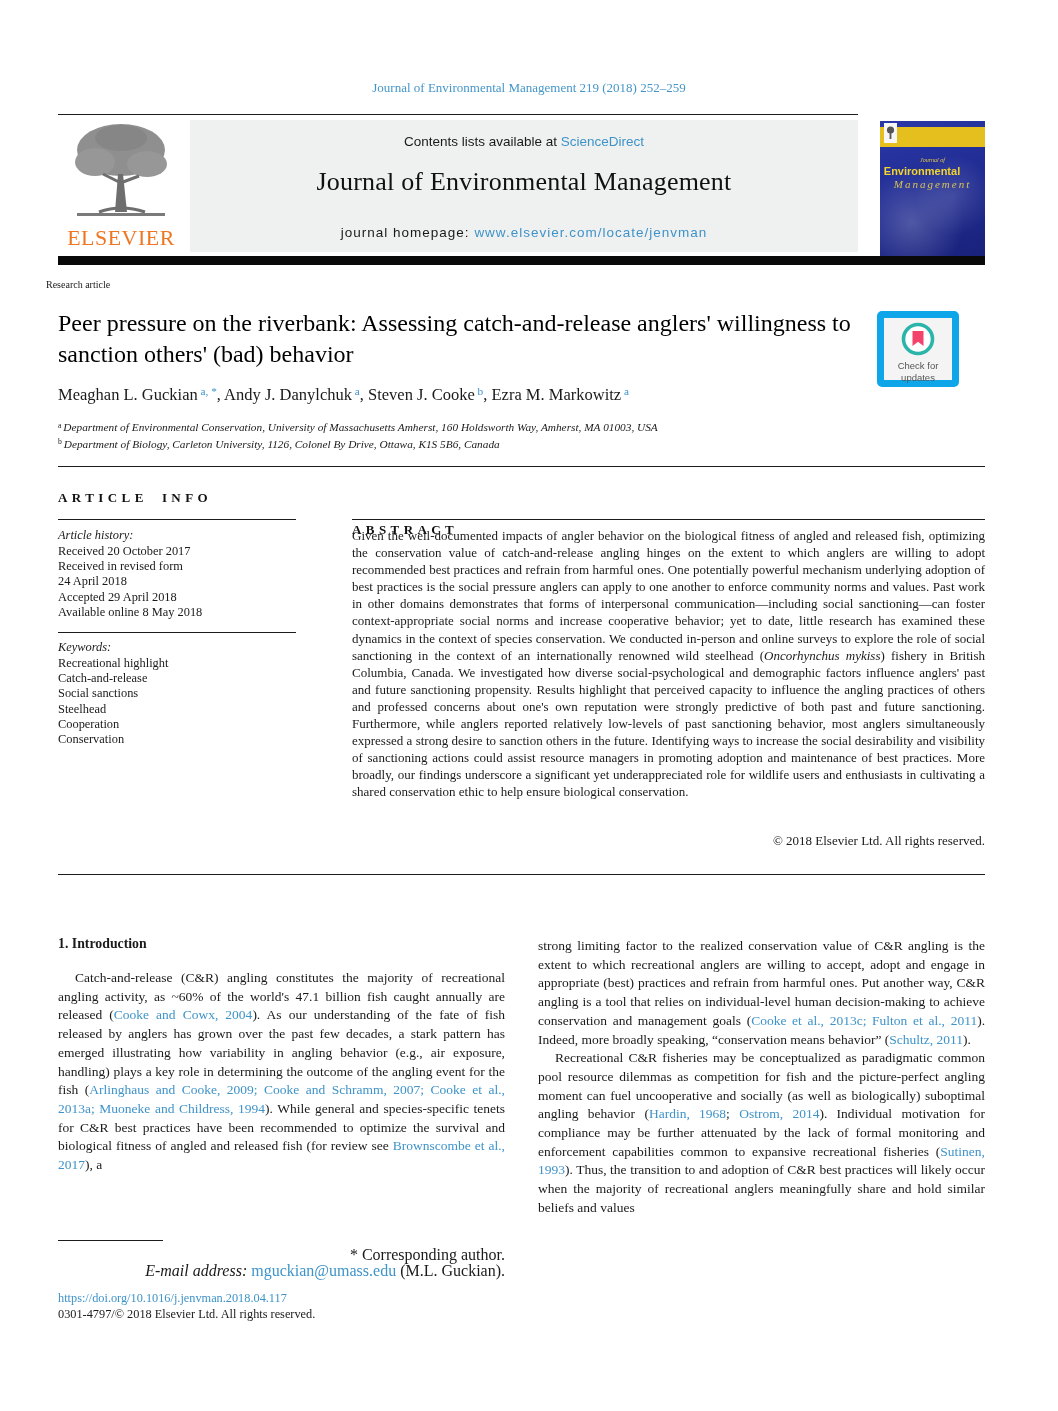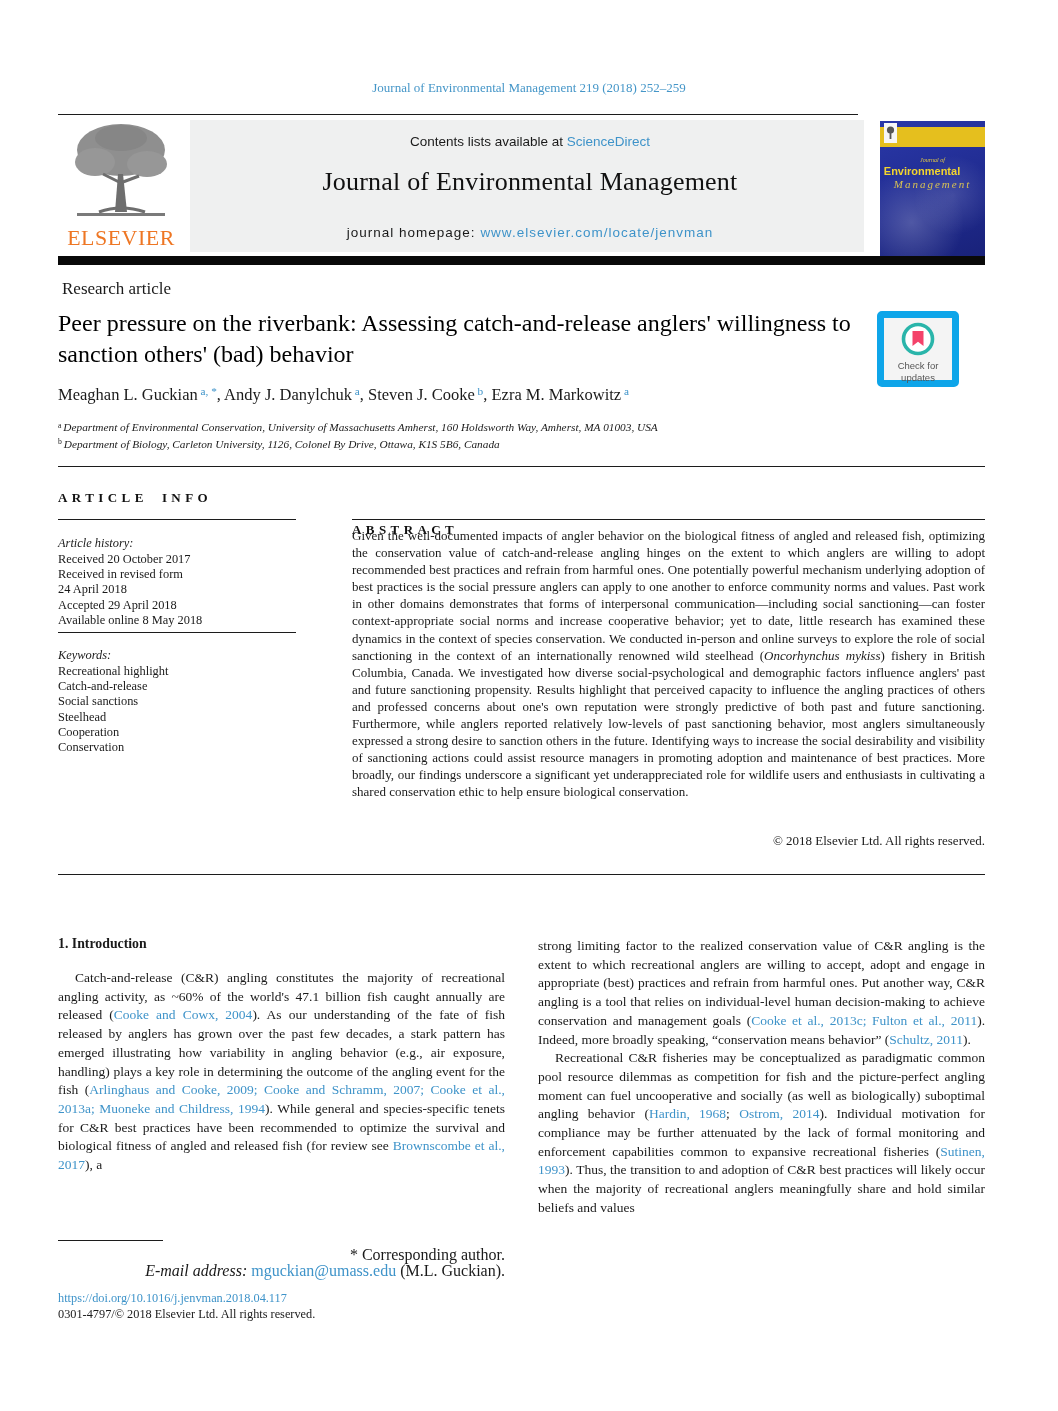--- a/index.html
+++ b/index.html
@@ -6,54 +6,54 @@
   .page{position:relative;width:1058px;height:1411px;background:#fff;
         font-family:"Liberation Serif","DejaVu Serif",serif;color:#1a1a1a;overflow:hidden;}
   .abs{position:absolute;}
   .rule{background:#1c1c1c;height:1px;}
   .blue{color:#3e93c9;}
   .citation{top:80px;left:0;width:1058px;text-align:center;font-size:13px;color:#4596c8;}
   
   .rule-header{top:114px;left:58px;width:800px;}
   .logo{top:120px;left:58px;width:126px;height:132px;text-align:center;}
   .logo-word{font-size:21.5px;color:#ee7623;letter-spacing:.5px;margin-top:2px;transform:scaleX(1.02);}
-  .headbox{top:120px;left:190px;width:668px;height:132px;background:#eff0f0;text-align:center;padding-left:6px;}
+  .headbox{top:120px;left:190px;width:668px;height:132px;background:#eff0f0;text-align:center;}
   .contents-line{margin-top:14px;font-size:13.5px;font-family:"Liberation Sans",sans-serif;}
   .jtitle{margin-top:18px;font-size:26px;letter-spacing:.2px;color:#111;}
   .homepage-line{margin-top:28px;font-size:13.5px;font-family:"Liberation Sans",sans-serif;letter-spacing:1px;}
   .cover{top:121px;left:880px;width:105px;height:135px;background:
      radial-gradient(circle at 30% 75%, rgba(255,255,255,.22), transparent 42%),
      radial-gradient(circle at 70% 55%, rgba(255,255,255,.15), transparent 38%),
      linear-gradient(160deg,#2a38a8 0%,#1f2a8e 60%,#19227a 100%);overflow:hidden;}
   .cover-band{position:absolute;top:6px;left:0;width:105px;height:20px;background:#e5bf1e;}
   .cover-mini{position:absolute;top:2px;left:4px;width:13px;height:20px;background:#f6f6f6;
      display:flex;align-items:center;justify-content:center;}
   .cover-t1{position:absolute;top:36px;left:0;width:105px;text-align:center;font-size:6px;
      font-style:italic;color:#e8cc44;}
   .cover-t2{position:absolute;top:44px;left:0;width:84px;text-align:center;font-size:11px;
      font-weight:bold;color:#f2d42f;font-family:"Liberation Sans",sans-serif;}
   .cover-t3{position:absolute;top:57px;left:0;width:105px;text-align:center;font-size:11px;
      font-style:italic;color:#d9c253;letter-spacing:2px;}
   .blackbar{top:256px;left:58px;width:927px;height:9px;background:#090909;}
   
-  .type-label{top:279px;left:62px;font-size:17px;}
+  .type-label{top:279px;left:46px;font-size:10px;}
   .title{top:308px;left:58px;width:820px;font-size:24px;line-height:30.5px;color:#000;}
   .badge{top:311px;left:877px;width:68px;height:62px;background:#f4f4f4;border:7px solid #0ea5e9;
      border-radius:5px;text-align:center;cursor:pointer;}
   .badge-label{font-size:9.5px;line-height:10.5px;color:#555;font-family:"Liberation Sans",sans-serif;margin-top:1px;}
   .authors{top:385px;left:58px;width:900px;font-size:16.5px;}
   .affils{top:420px;left:58px;width:900px;font-size:11.3px;line-height:14.5px;}
   .rule-2{top:466px;left:58px;width:927px;}
   
   .colhead{font-size:13px;font-weight:bold;letter-spacing:.34em;word-spacing:.5em;color:#111;}
   .info-head{top:490px;left:58px;}
   .abs-head{top:490px;left:352px;margin-top:32px;}
   .info-rule{top:519px;left:58px;width:238px;}
   .abs-rule{top:519px;left:352px;width:633px;}
-  .info-block{font-size:12.4px;line-height:15.2px;margin-top:8px;}
+  .info-block{font-size:12.4px;line-height:15.2px;}
   .hist-label{top:528px;left:58px;font-style:italic;}
   .hist-lines{top:544px;left:58px;width:240px;}
   .kw-rule{top:632px;left:58px;width:238px;}
   .kw-label{top:640px;left:58px;font-style:italic;}
   .kw-lines{top:656px;left:58px;width:240px;}
   .abstract{top:527px;left:352px;width:633px;font-size:13px;line-height:17.1px;text-align:justify;}
   .abs-copy{top:833px;left:352px;width:633px;font-size:13px;text-align:right;}
   .rule-3{top:874px;left:58px;width:927px;}
   
   .sec-head{top:936px;left:58px;font-size:13.8px;font-weight:bold;}

